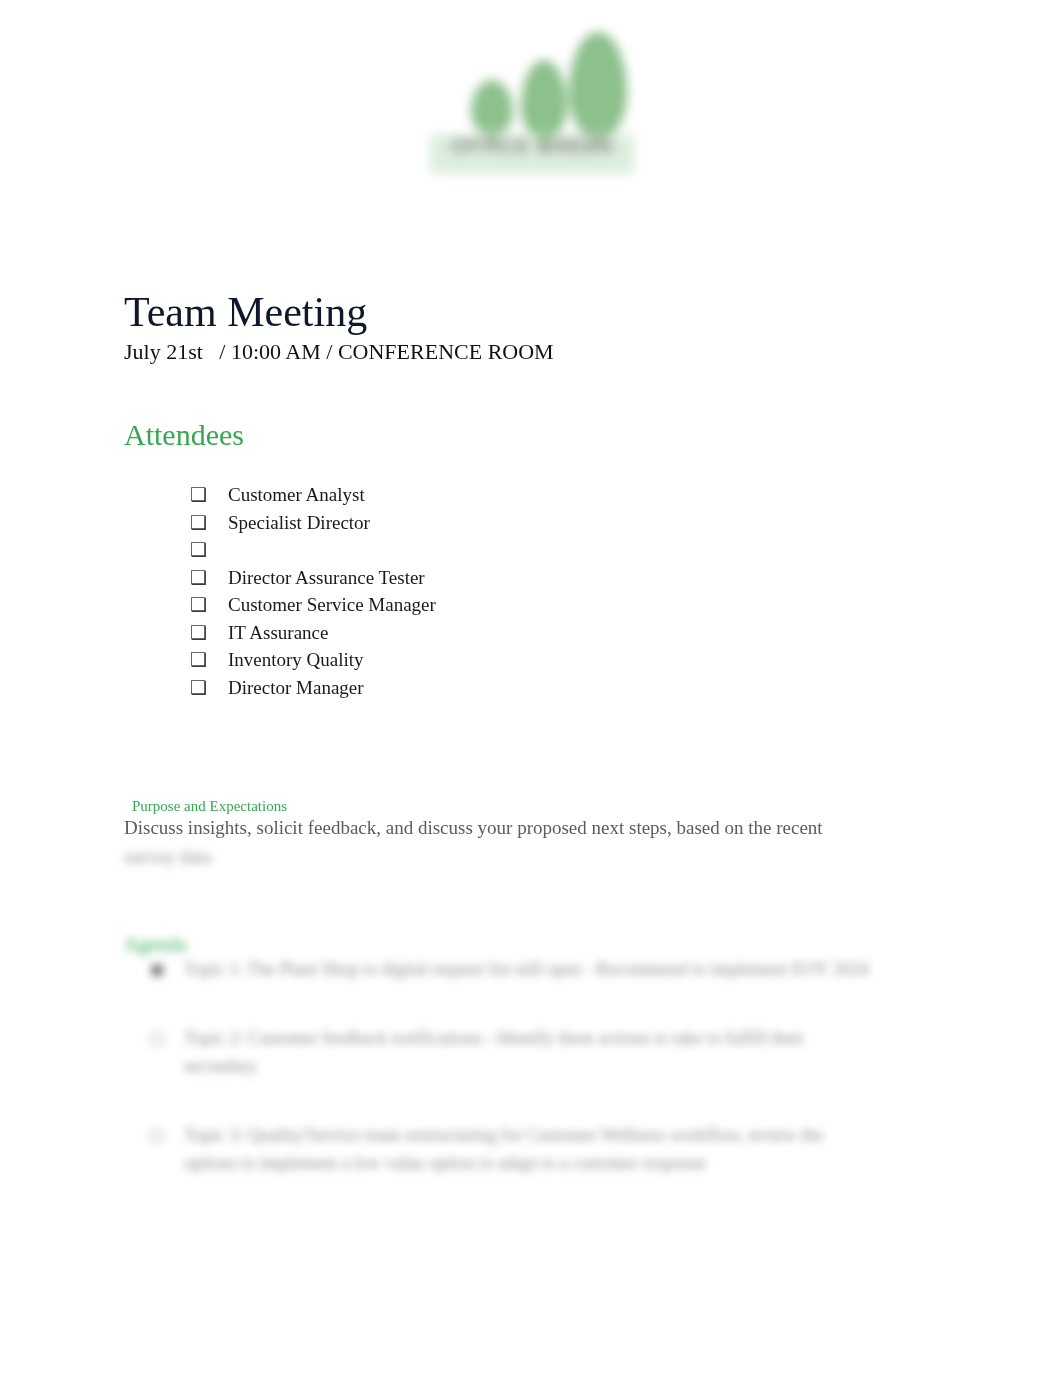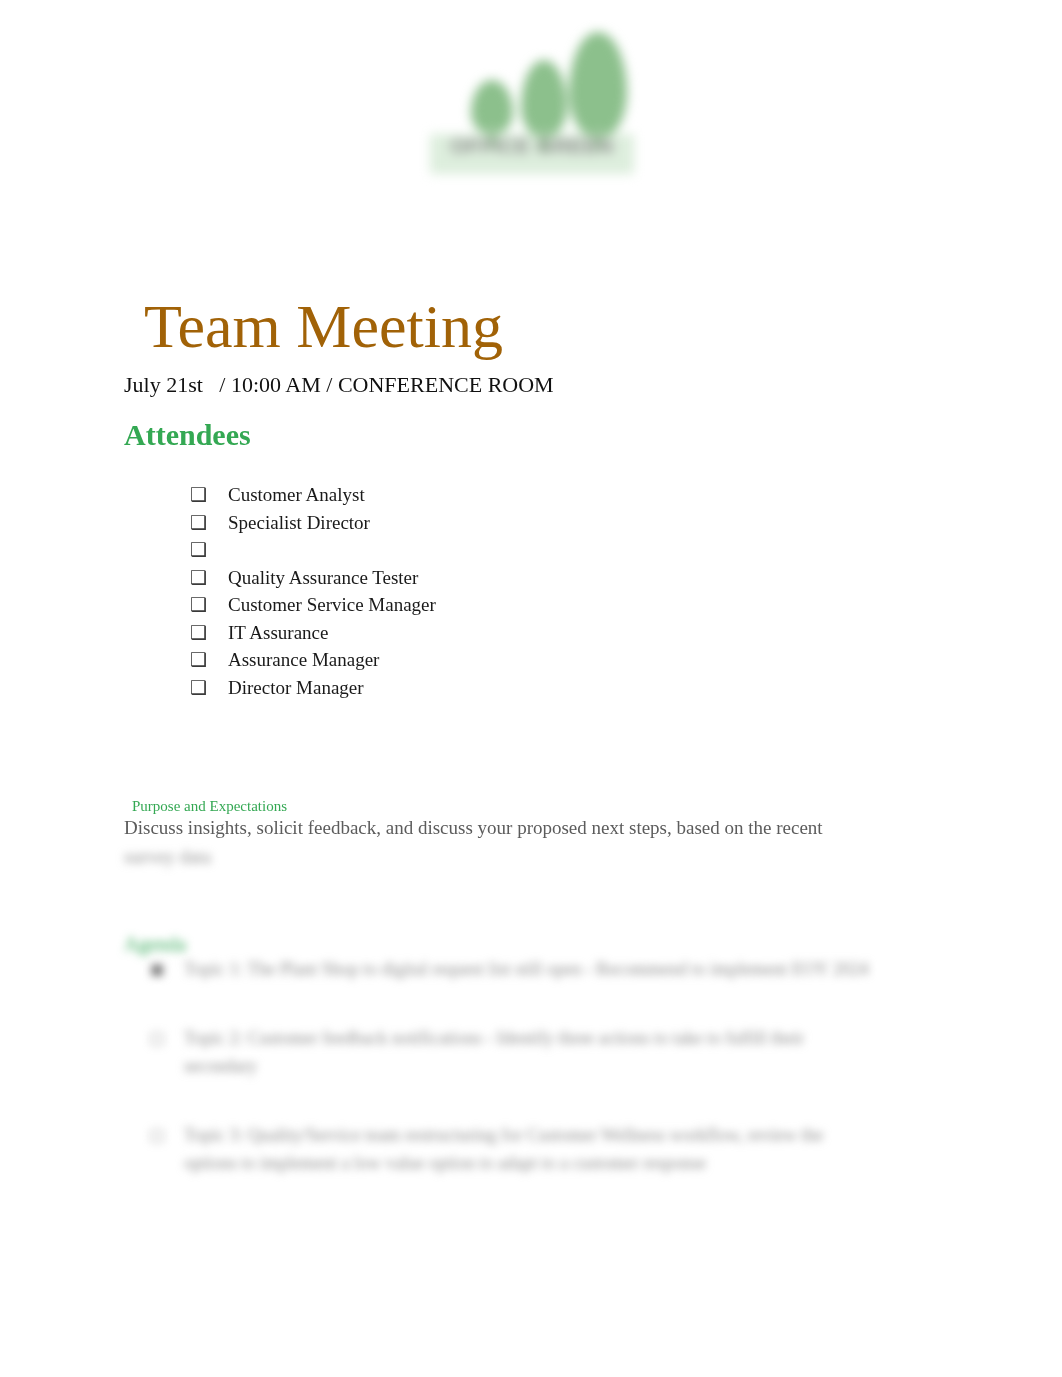--- a/index.html
+++ b/index.html
@@ -84,47 +84,45 @@
     position: absolute;
     left: 0;
     top: 0;
     width: 1062px;
   }
 
   .title {
     position: absolute;
     left: 124px;
     top: 248px;
-    font-size: 62px;
+    font-size: 42px;
     line-height: 72px;
-    color: #a16207;
+    color: #0f172a;
     font-weight: normal;
     white-space: nowrap;
-    margin-left: 20px;
   }
 
   .subtitle {
     position: absolute;
     left: 124px;
     top: 338px;
     font-size: 22px;
     line-height: 28px;
     color: #111111;
     white-space: pre;
-    margin-top: 33px;
   }
 
   .h-attendees {
     position: absolute;
     left: 124px;
     top: 409px;
     font-size: 30px;
     line-height: 36px;
     color: #34a853;
-    font-weight: bold;
+    font-weight: normal;
     margin-top: 8px;
   }
 
   .attendee-list {
     position: absolute;
     left: 190px;
     top: 481px;
     width: 620px;
   }
   .attendee-row {
@@ -239,33 +237,33 @@
     </div>
     <div class="attendee-row">
       <span class="attendee-bullet">❑</span>
       <span class="attendee-label">Specialist Director</span>
     </div>
     <div class="attendee-row">
       <span class="attendee-bullet">❑</span>
     </div>
     <div class="attendee-row">
       <span class="attendee-bullet">❑</span>
-      <span class="attendee-label">Quality Assurance Tester</span>
+      <span class="attendee-label">Director Assurance Tester</span>
     </div>
     <div class="attendee-row">
       <span class="attendee-bullet">❑</span>
       <span class="attendee-label">Customer Service Manager</span>
     </div>
     <div class="attendee-row">
       <span class="attendee-bullet">❑</span>
       <span class="attendee-label">IT Assurance</span>
     </div>
     <div class="attendee-row">
       <span class="attendee-bullet">❑</span>
-      <span class="attendee-label">Assurance Manager</span>
+      <span class="attendee-label">Inventory Quality</span>
     </div>
     <div class="attendee-row">
       <span class="attendee-bullet">❑</span>
       <span class="attendee-label">Director Manager</span>
     </div>
   </div>
 
   <h3 class="h-purpose">Purpose and Expectations</h3>
   <div class="purpose-body">
     <span>Discuss insights, solicit feedback, and discuss your proposed next steps, based on the recent</span>

